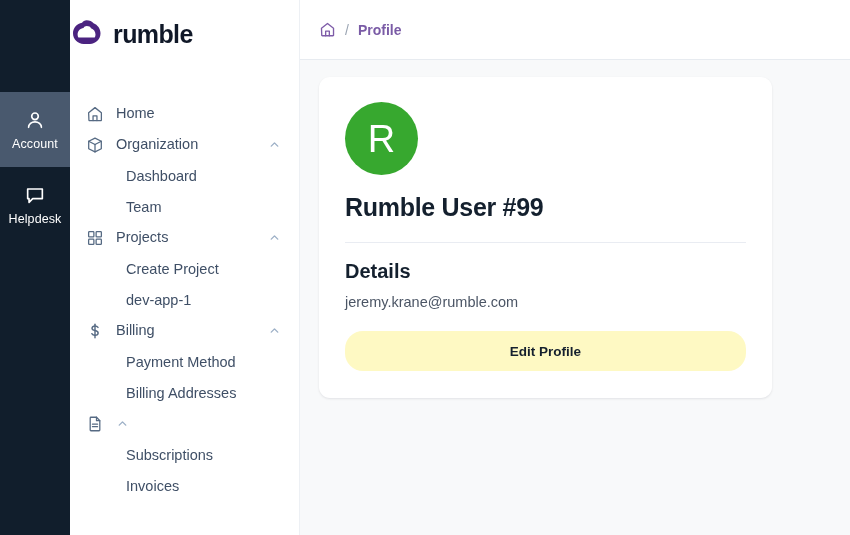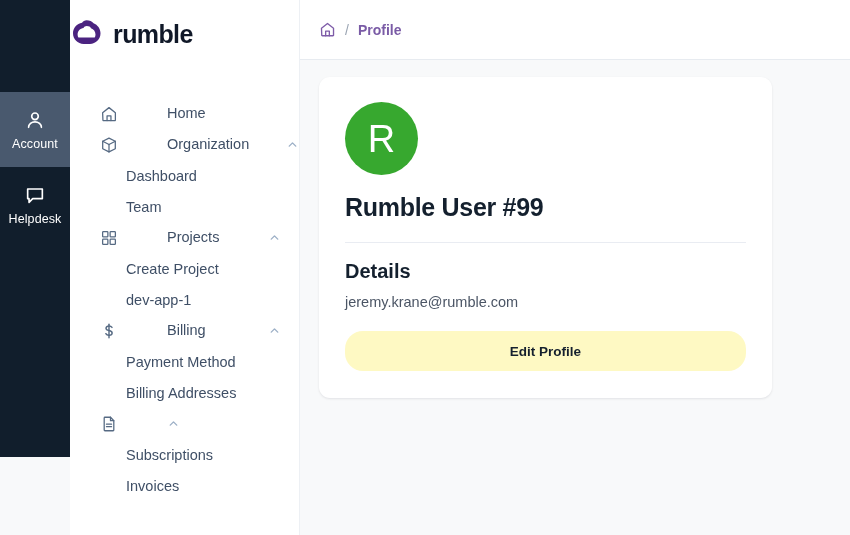--- a/index.html
+++ b/index.html
@@ -20,21 +20,21 @@
   .app {
     position: relative;
     width: 850px;
     height: 535px;
     display: flex;
   }
 
   
   .rail {
     width: 70px;
-    height: 457px;
+    height: 535px;
     background: #111e2c;
     flex: 0 0 70px;
     padding-top: 92px;
     display: flex;
     flex-direction: column;
     align-items: stretch;
   }
 
   .rail-item {
     height: 75px;
@@ -96,26 +96,25 @@
   }
 
   .nav {
     padding-top: 30px;
   }
 
   .nav-row {
     display: flex;
     align-items: center;
     height: 31px;
-    padding-left: 30px;
+    padding-left: 16px;
     padding-right: 18px;
     cursor: pointer;
     color: #4a5a70;
     font-size: 14.5px;
-    gap: 37px;
   }
 
   .nav-row .nav-ico {
     width: 18px;
     height: 18px;
     flex: 0 0 18px;
     margin-right: 12px;
     display: block;
     color: #4a5a70;
   }

